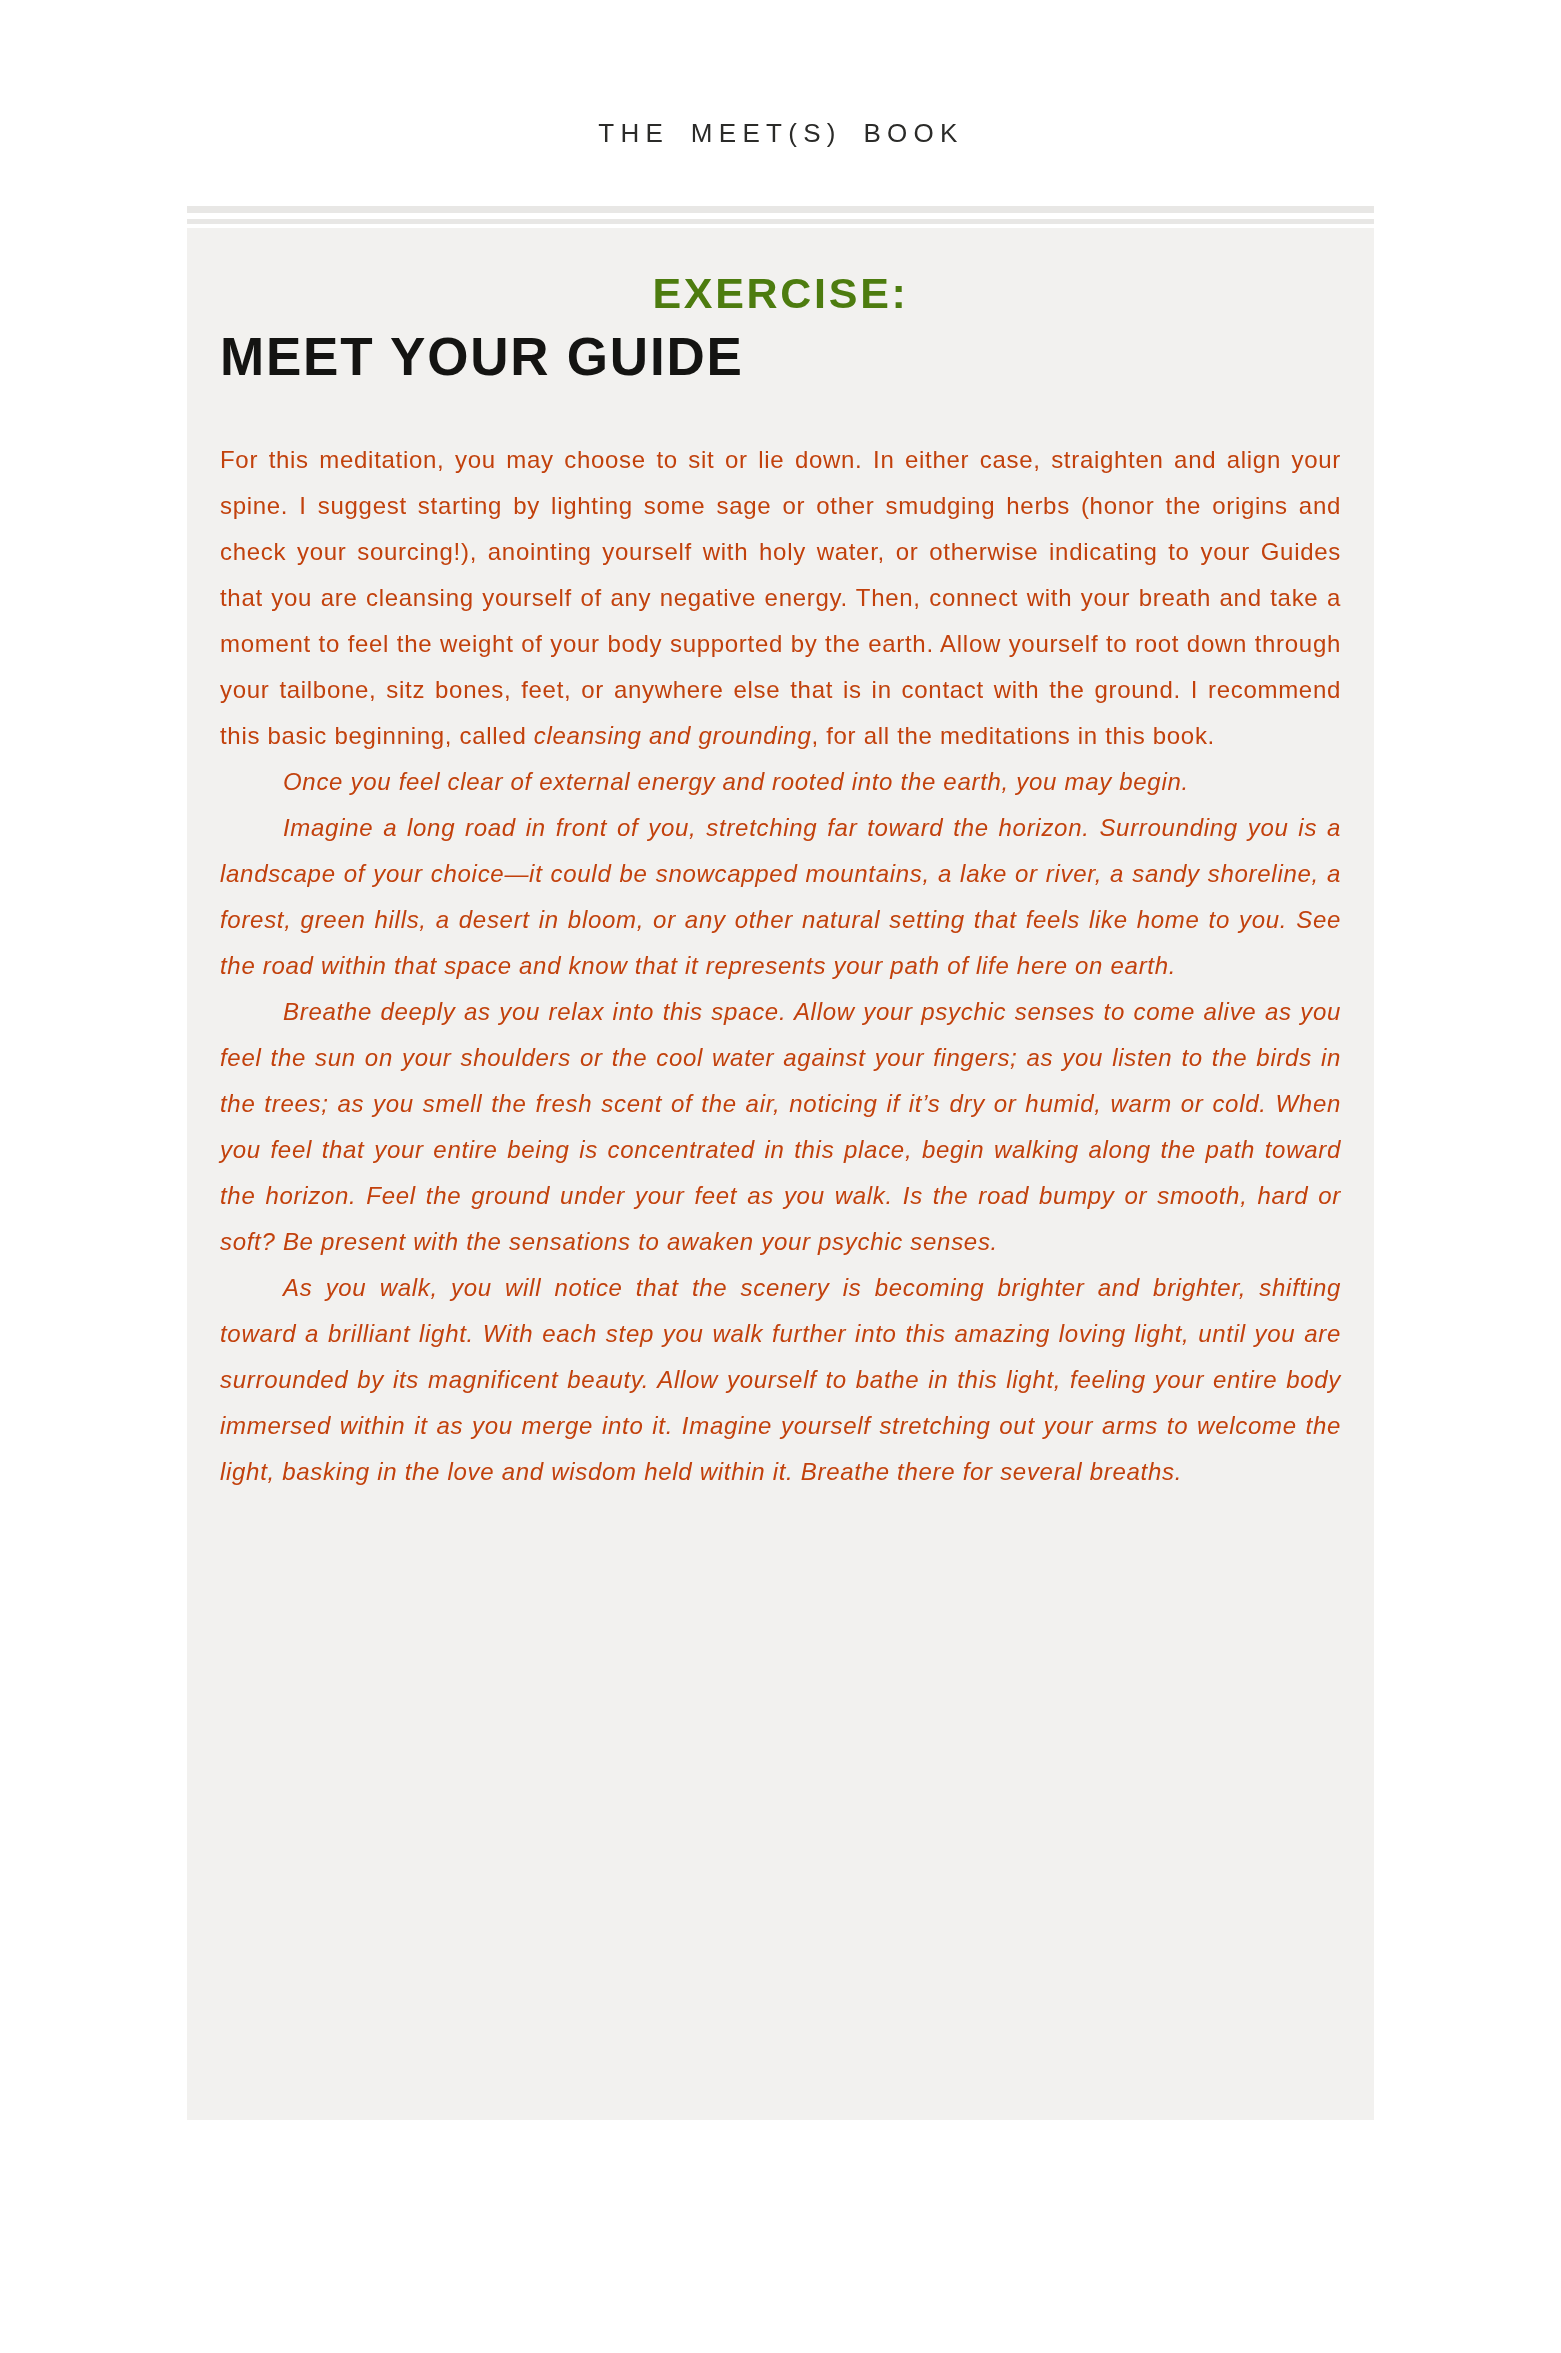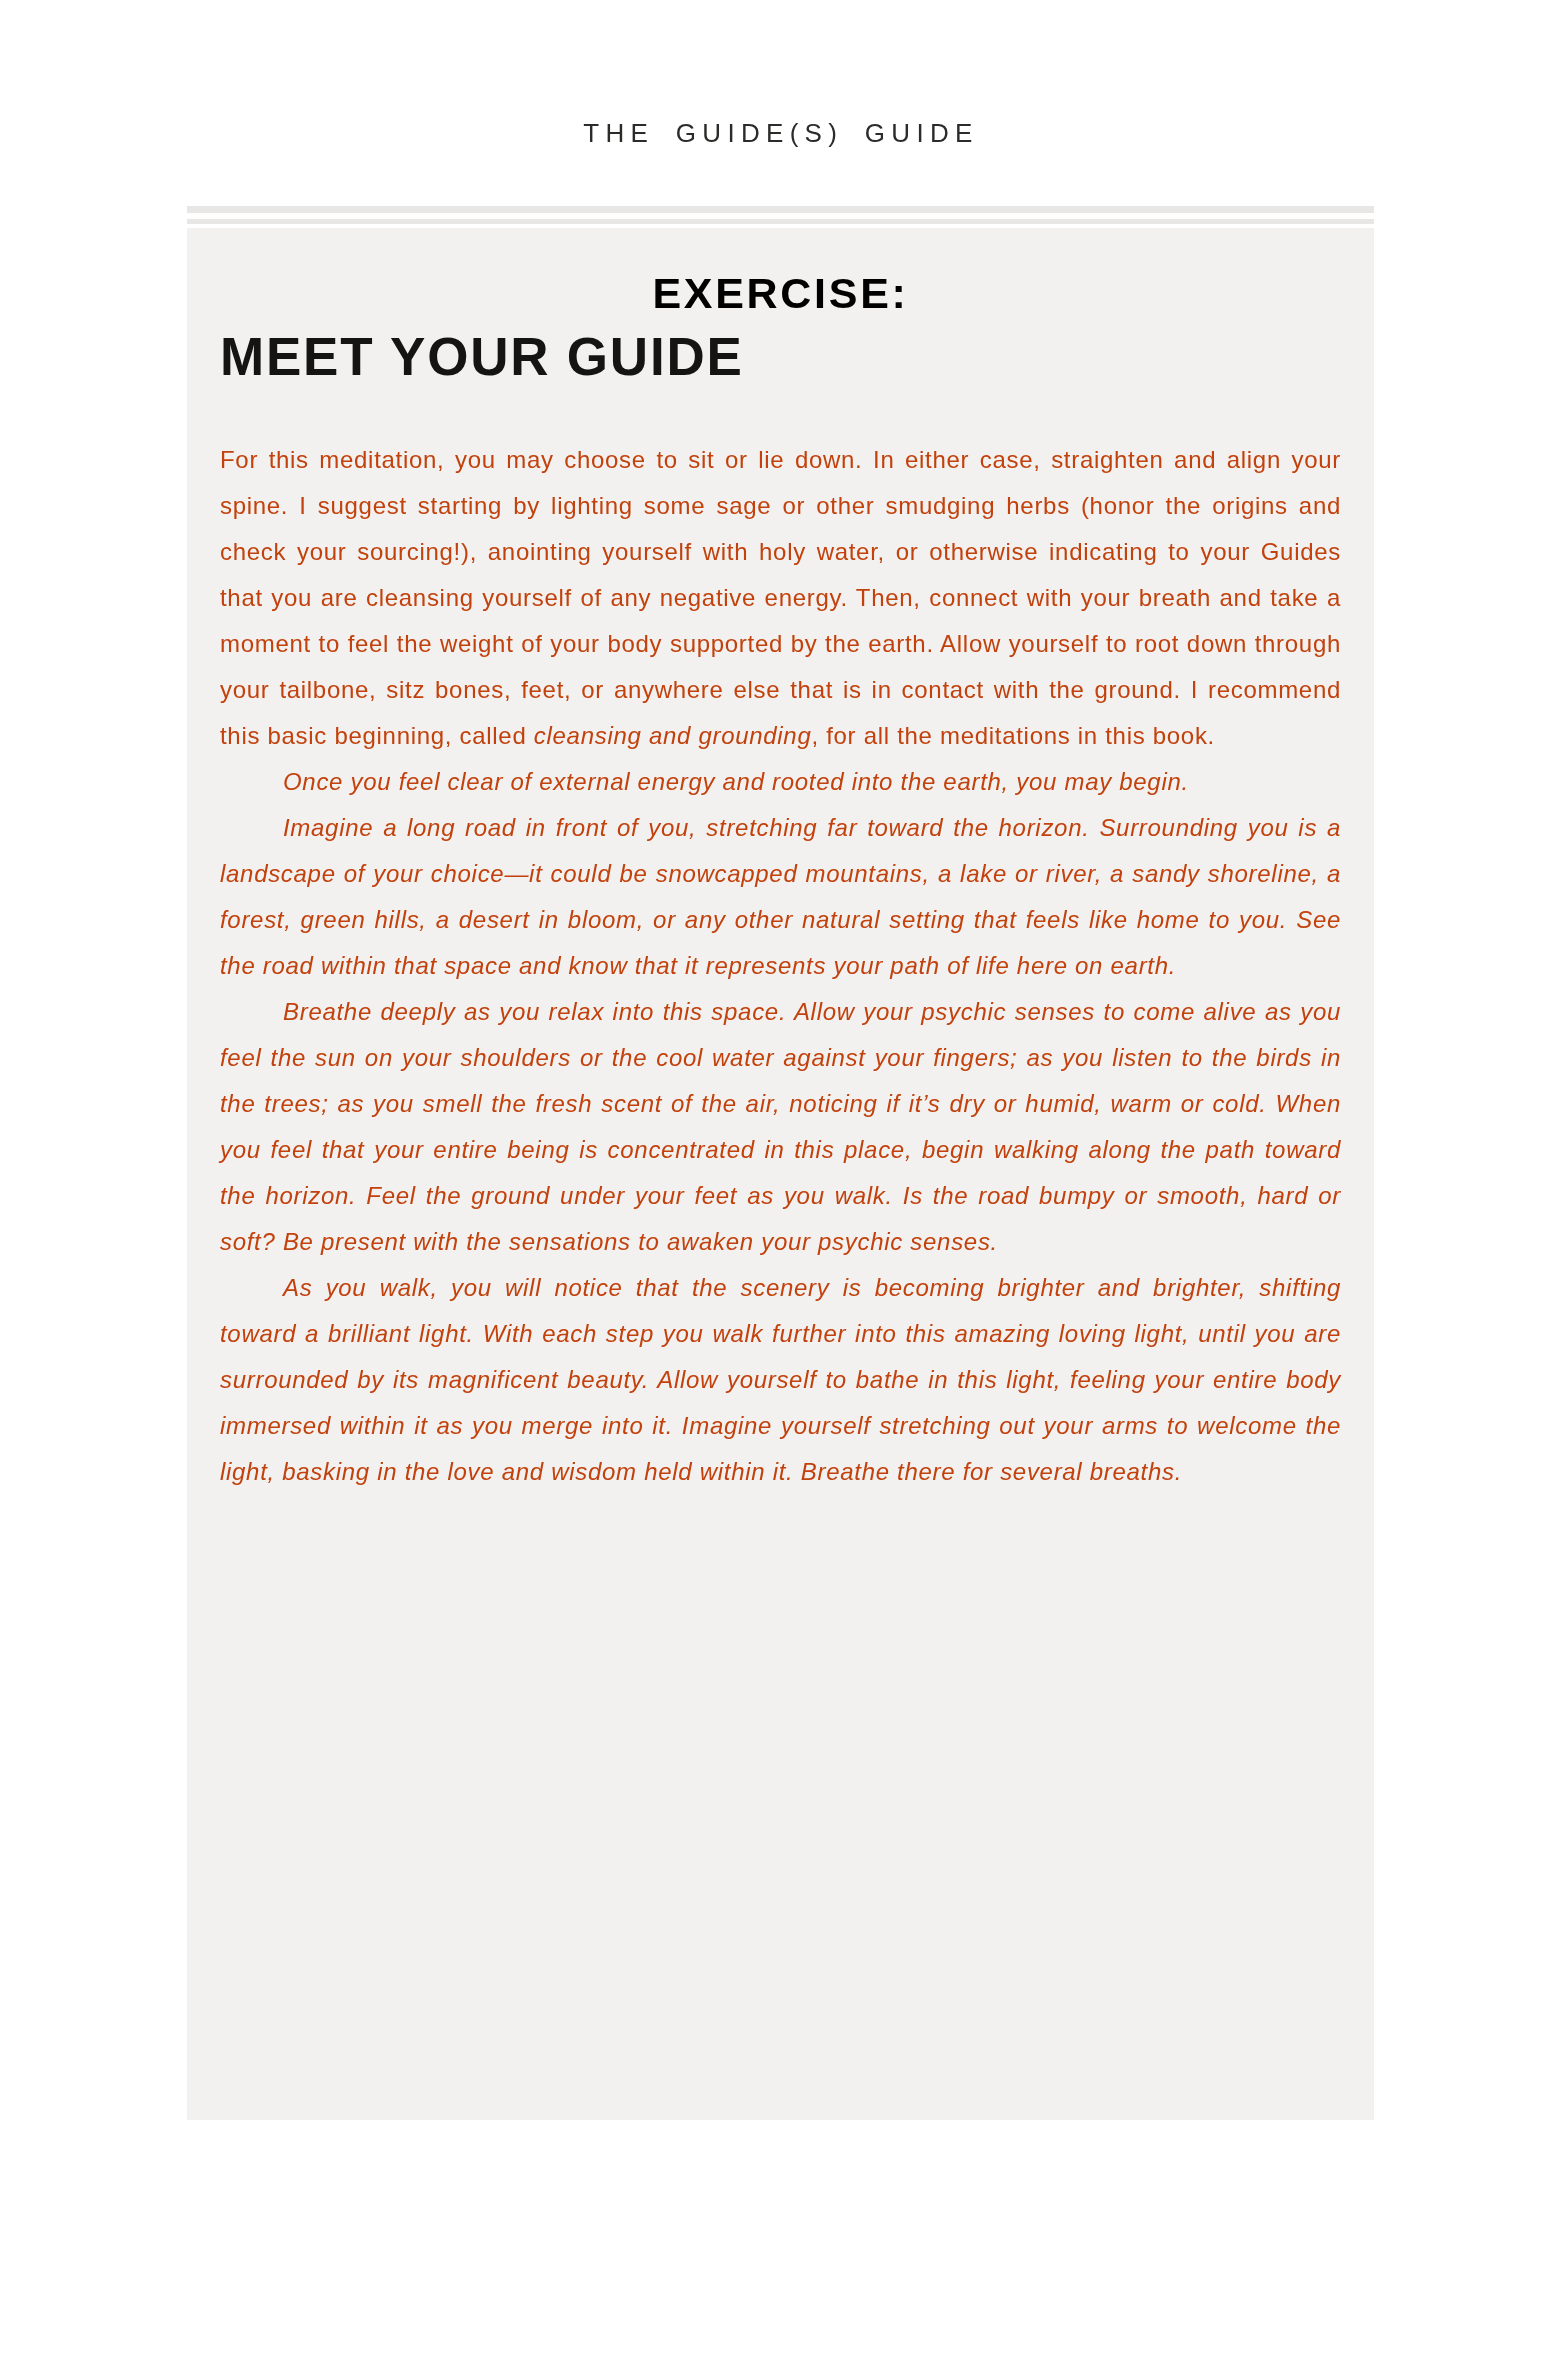--- a/index.html
+++ b/index.html
@@ -29,21 +29,21 @@
     background:var(--panel-bg, #f2f1ef);
     min-height:1892px;
     box-sizing:border-box;
     padding:33px 33px 36px 33px;
   }
   .kicker {
     margin:7.2px 0 0 0;
     text-align:center;
     font-size:43px; font-weight:700;
     letter-spacing:2.7px;
-    color:#000000;
+    color:#4d7c0f;
     line-height:1.15;
   }
   .title {
     margin:9px 0 0 0;
     text-align:left;
     font-size:53px; font-weight:700;
     letter-spacing:1.8px;
     color:#141412;
     line-height:1.15;
   }
@@ -64,21 +64,21 @@
     text-align:center;
     font-size:38px; font-weight:400;
     color:#1c1c1a;
   }
 </style>
 </head>
 <body>
 
 <div class="page">
 
-  <div class="running-head">THE GUIDE(S) GUIDE</div>
+  <div class="running-head">THE MEET(S) BOOK</div>
 
   <div class="exercise-box">
     <div class="stripe stripe-1"></div>
     <div class="stripe stripe-2"></div>
 
     <div class="box-body">
       <div class="kicker">EXERCISE:</div>
       <h1 class="title">MEET YOUR GUIDE</h1>
 
       <div class="body-text">

